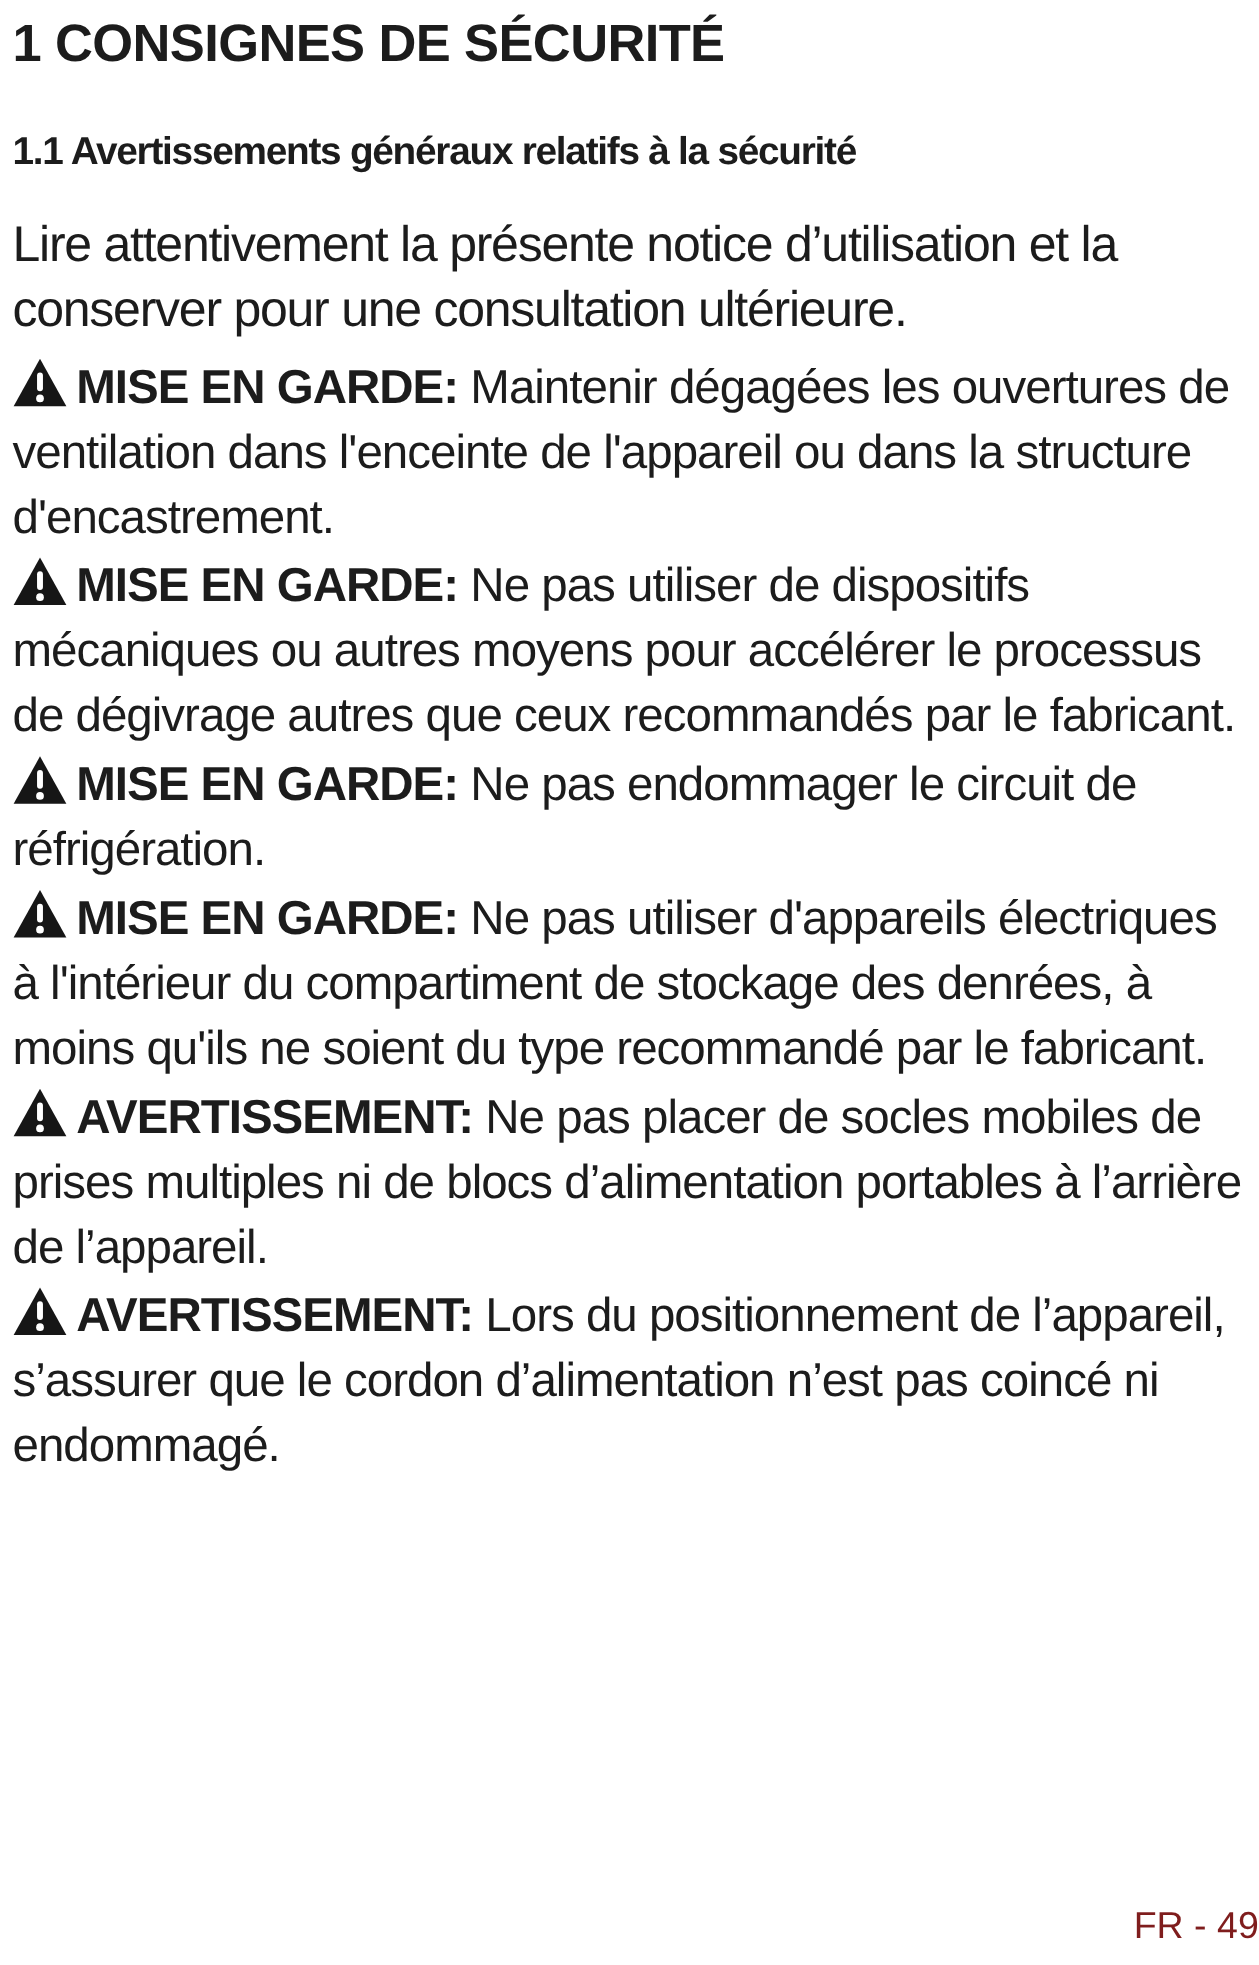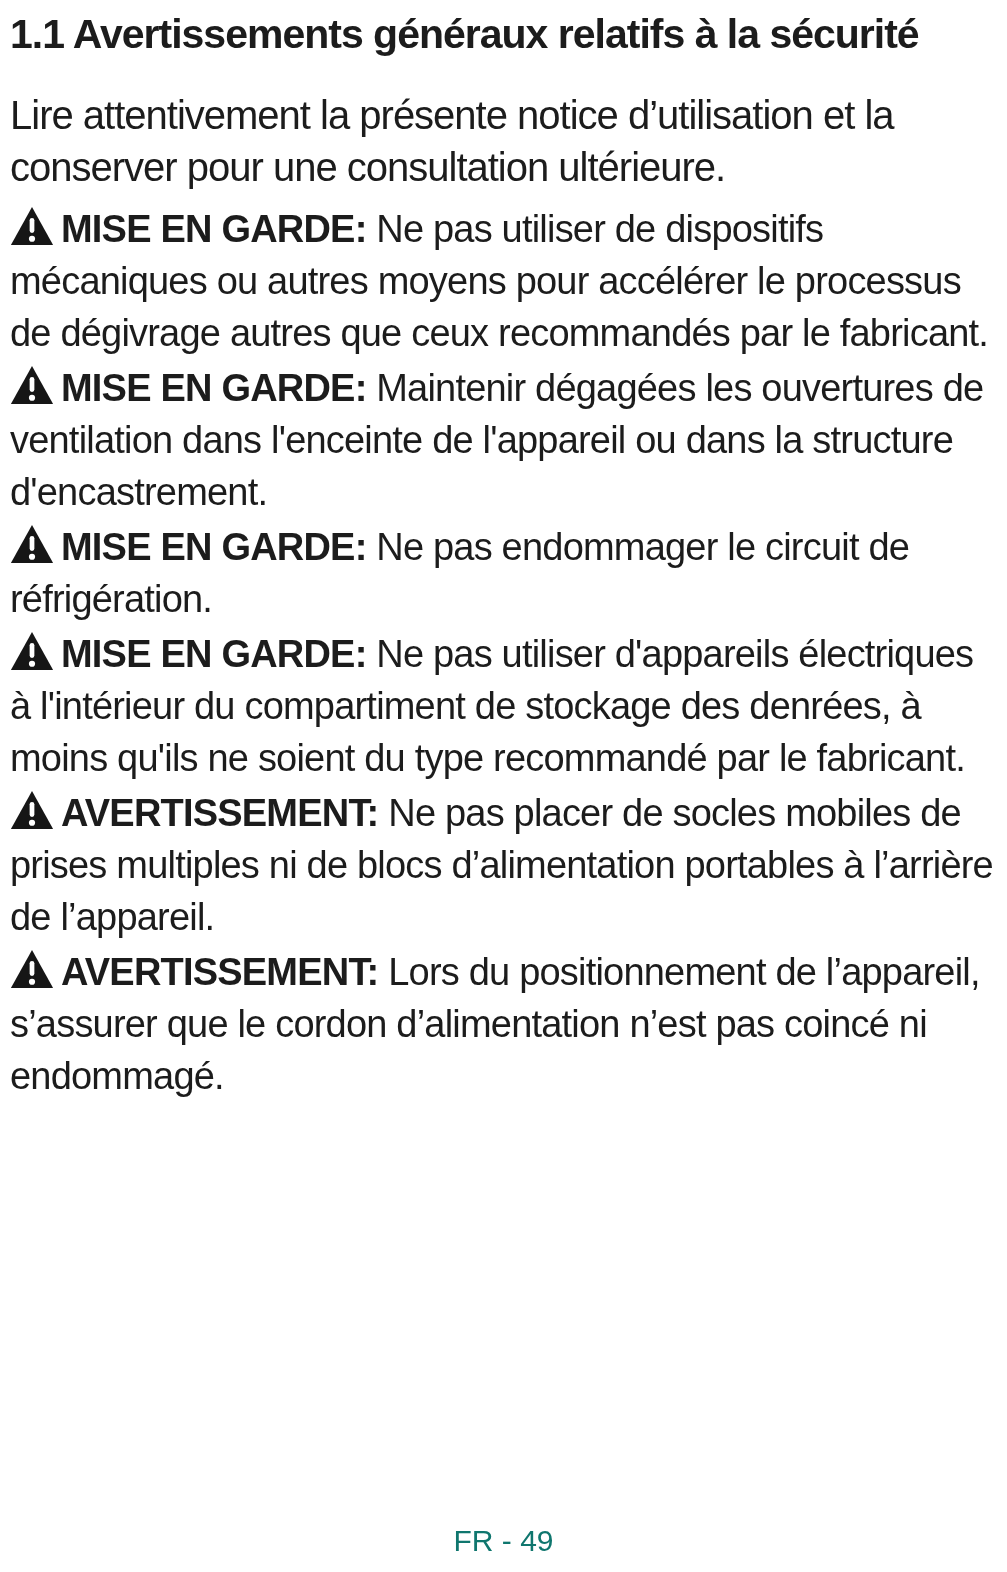--- a/index.html
+++ b/index.html
@@ -18,21 +18,21 @@
     overflow: hidden;
   }
   .doc-title {
     font-size: 42px;
     font-weight: bold;
     letter-spacing: -0.5px;
     line-height: 1.1;
     margin-bottom: 46px;
   }
   .section-title {
-    font-size: 41px;
+    font-size: 31px;
     font-weight: bold;
     letter-spacing: -1px;
     line-height: 1.1;
     margin-bottom: 32px;
   }
   .intro {
     font-size: 40px;
     font-weight: normal;
     letter-spacing: -1px;
     line-height: 52px;
@@ -53,47 +53,48 @@
     height: 40px;
     vertical-align: -4px;
     margin-right: 7px;
   }
   .warn-icon svg { display: block; width: 100%; height: 100%; }
   .page-footer {
     position: absolute;
     left: 0;
     bottom: 14px;
     width: 100%;
-    text-align: center;
+    text-align: right;
     font-size: 30px;
     letter-spacing: 0;
-    color: #0f766e;
+    color: #7f1d1d;
   }
 </style>
 </head>
 <body>
 
 <div class="page">
 
+  <h1 class="doc-title">1 CONSIGNES DE SÉCURITÉ</h1>
 
   <h2 class="section-title">1.1 Avertissements généraux relatifs à la sécurité</h2>
 
   <p class="intro">Lire attentivement la présente notice d’utilisation et la conserver pour une consultation ultérieure.</p>
 
   <p class="warning"><span class="warn-icon"><svg viewBox="0 0 24 22" xmlns="http://www.w3.org/2000/svg">
           <path d="M12 0.6 L23.6 21.4 H0.4 Z" fill="#161616"></path>
           <rect x="10.7" y="6.6" width="2.6" height="8.2" rx="1.3" fill="#ffffff"></rect>
           <circle cx="12" cy="18" r="1.7" fill="#ffffff"></circle>
-        </svg></span><strong class="w-label">MISE EN GARDE:</strong> <span>Ne pas utiliser de dispositifs mécaniques ou autres moyens pour accélérer le processus de dégivrage autres que ceux recommandés par le fabricant.</span></p>
+        </svg></span><strong class="w-label">MISE EN GARDE:</strong> <span>Maintenir dégagées les ouvertures de ventilation dans l'enceinte de l'appareil ou dans la structure d'encastrement.</span></p>
 
   <p class="warning"><span class="warn-icon"><svg viewBox="0 0 24 22" xmlns="http://www.w3.org/2000/svg">
           <path d="M12 0.6 L23.6 21.4 H0.4 Z" fill="#161616"></path>
           <rect x="10.7" y="6.6" width="2.6" height="8.2" rx="1.3" fill="#ffffff"></rect>
           <circle cx="12" cy="18" r="1.7" fill="#ffffff"></circle>
-        </svg></span><strong class="w-label">MISE EN GARDE:</strong> <span>Maintenir dégagées les ouvertures de ventilation dans l'enceinte de l'appareil ou dans la structure d'encastrement.</span></p>
+        </svg></span><strong class="w-label">MISE EN GARDE:</strong> <span>Ne pas utiliser de dispositifs mécaniques ou autres moyens pour accélérer le processus de dégivrage autres que ceux recommandés par le fabricant.</span></p>
 
   <p class="warning"><span class="warn-icon"><svg viewBox="0 0 24 22" xmlns="http://www.w3.org/2000/svg">
           <path d="M12 0.6 L23.6 21.4 H0.4 Z" fill="#161616"></path>
           <rect x="10.7" y="6.6" width="2.6" height="8.2" rx="1.3" fill="#ffffff"></rect>
           <circle cx="12" cy="18" r="1.7" fill="#ffffff"></circle>
         </svg></span><strong class="w-label">MISE EN GARDE:</strong> <span>Ne pas endommager le circuit de réfrigération.</span></p>
 
   <p class="warning"><span class="warn-icon"><svg viewBox="0 0 24 22" xmlns="http://www.w3.org/2000/svg">
           <path d="M12 0.6 L23.6 21.4 H0.4 Z" fill="#161616"></path>
           <rect x="10.7" y="6.6" width="2.6" height="8.2" rx="1.3" fill="#ffffff"></rect>

